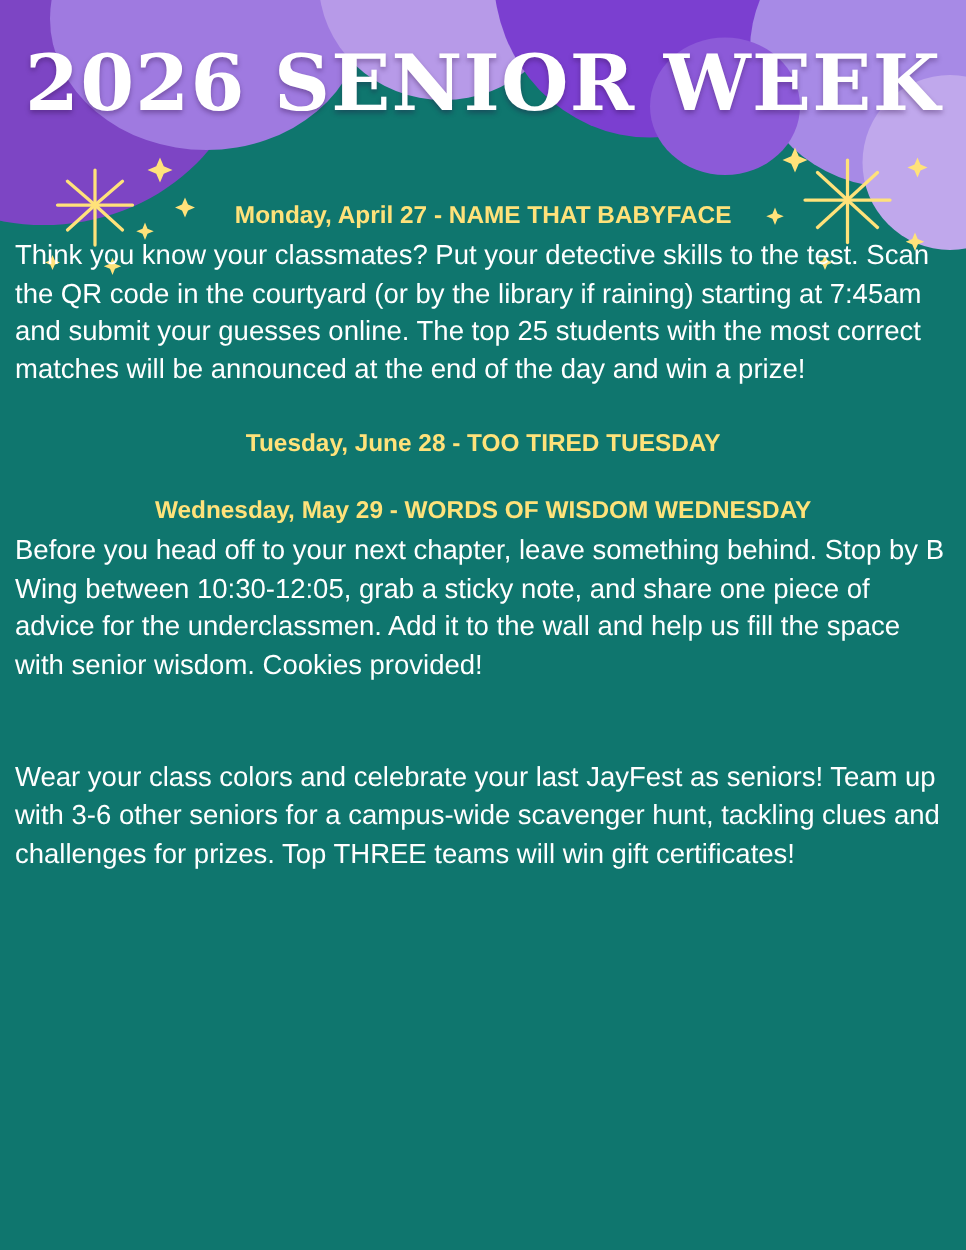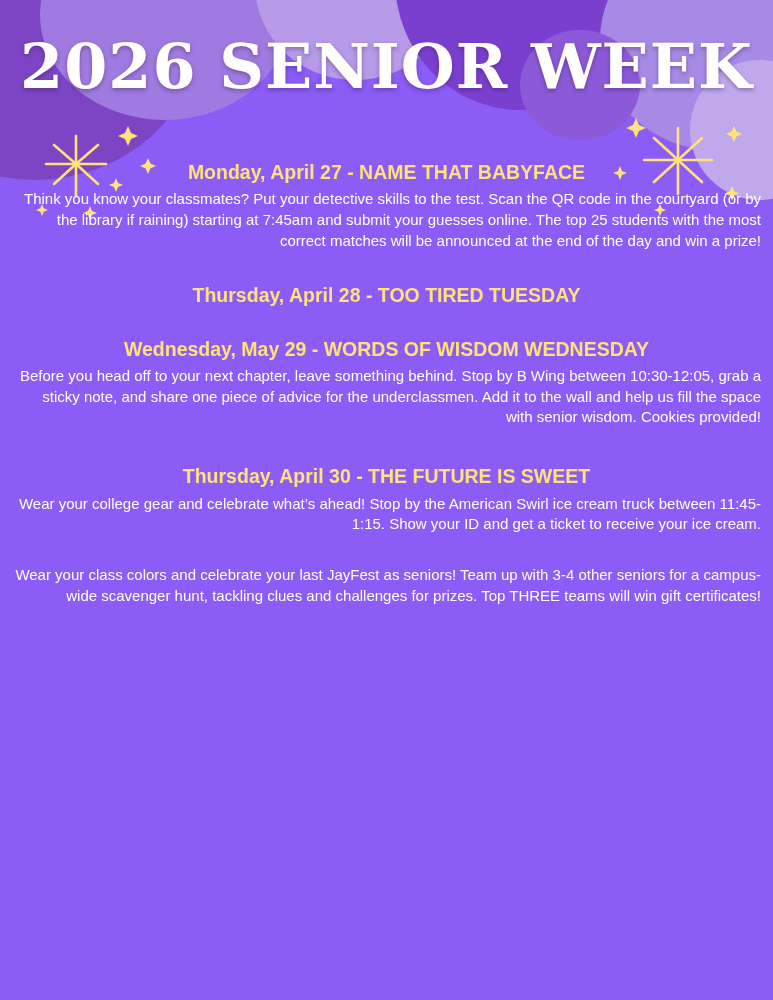--- a/index.html
+++ b/index.html
@@ -10,21 +10,21 @@
     width: 773px;
     height: 1000px;
     background: #56256e;
     font-family: "Liberation Sans", sans-serif;
     overflow: hidden;
   }
   .poster {
     position: relative;
     width: 773px;
     height: 1000px;
-    background: #8b5cf6;
+    background: #0f766e;
     overflow: hidden;
   }
 
   
   .blob {
     position: absolute;
     border-radius: 50%;
     pointer-events: none;
   }
   .blob-a { 
@@ -103,23 +103,23 @@
   }
   .day-heading {
     text-align: center;
     color: #ffe27a;
     font-weight: 700;
     font-size: 19.5px;
     margin: 0 0 4px 0;
     line-height: 1.3;
   }
   .day-body {
-    text-align: right;
+    text-align: left;
     color: #ffffff;
-    font-size: 15px;
+    font-size: 22px;
     line-height: 1.38;
     margin: 0;
     padding: 0 12px;
   }
   .sp-1 { height: 26px; }
   .sp-2 { height: 22px; }
   .sp-3 { height: 30px; }
   .sp-4 { height: 24px; }
 </style>
 </head>
@@ -180,37 +180,33 @@
   <div class="content">
 
     <div class="day">
       <div class="day-heading">Monday, April 27 -  NAME THAT BABYFACE</div>
       <div class="day-body">Think you know your classmates? Put your detective skills to the test. Scan the QR code in the courtyard (or by the library if raining) starting at 7:45am and submit your guesses online. The top 25 students with the most correct matches will be announced at the end of the day and win a prize!</div>
     </div>
 
     <div class="sp-1"></div>
 
     <div class="day">
-      <div class="day-heading">Thursday, April 28 - TOO TIRED TUESDAY</div>
+      <div class="day-heading">Tuesday, June 28 - TOO TIRED TUESDAY</div>
     </div>
 
     <div class="sp-2"></div>
 
     <div class="day">
       <div class="day-heading">Wednesday, May 29 - WORDS OF WISDOM WEDNESDAY</div>
       <div class="day-body">Before you head off to your next chapter, leave something behind. Stop by B Wing between 10:30-12:05, grab a sticky note, and share one piece of advice for the underclassmen. Add it to the wall and help us fill the space with senior wisdom. Cookies provided!</div>
     </div>
 
     <div class="sp-3"></div>
 
-    <div class="day">
-      <div class="day-heading">Thursday, April 30 - THE FUTURE IS SWEET</div>
-      <div class="day-body">Wear your college gear and celebrate what’s ahead! Stop by the American Swirl ice cream truck between 11:45-1:15. Show your ID and get a ticket to receive your ice cream.</div>
-    </div>
 
     <div class="sp-4"></div>
 
     <div class="day">
-      <div class="day-body">Wear your class colors and celebrate your last JayFest as seniors! Team up with 3-4 other seniors for a campus-wide scavenger hunt, tackling clues and challenges for prizes. Top THREE teams will win gift certificates!</div>
+      <div class="day-body">Wear your class colors and celebrate your last JayFest as seniors! Team up with 3-6 other seniors for a campus-wide scavenger hunt, tackling clues and challenges for prizes. Top THREE teams will win gift certificates!</div>
     </div>
 
   </div>
 </div>
 
 </body></html>

